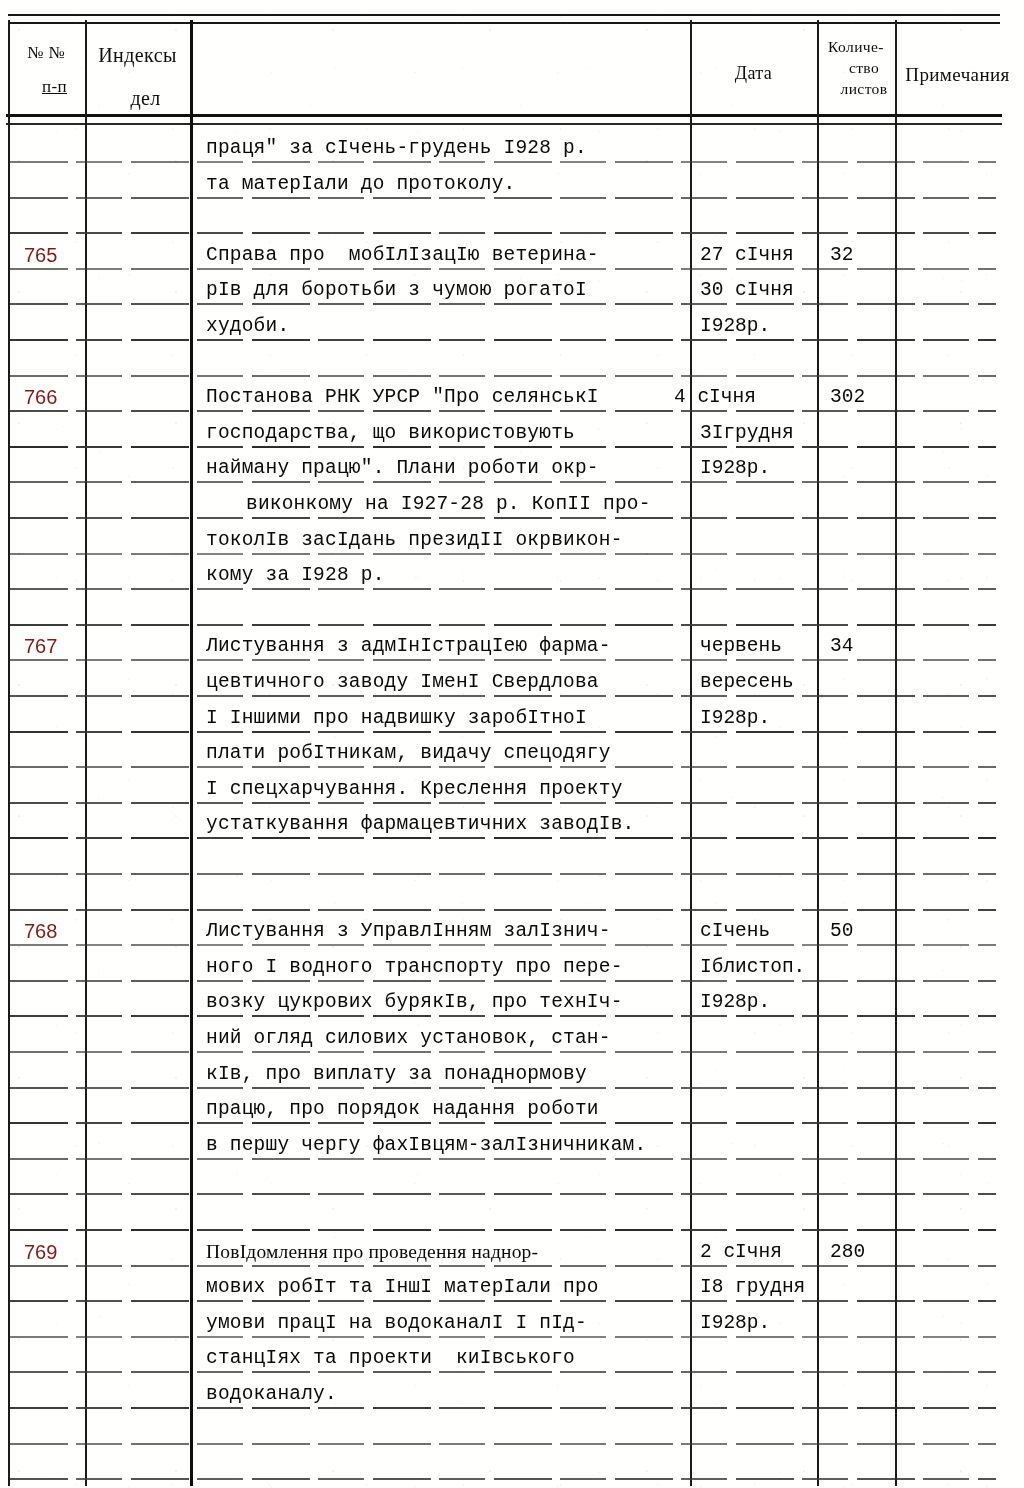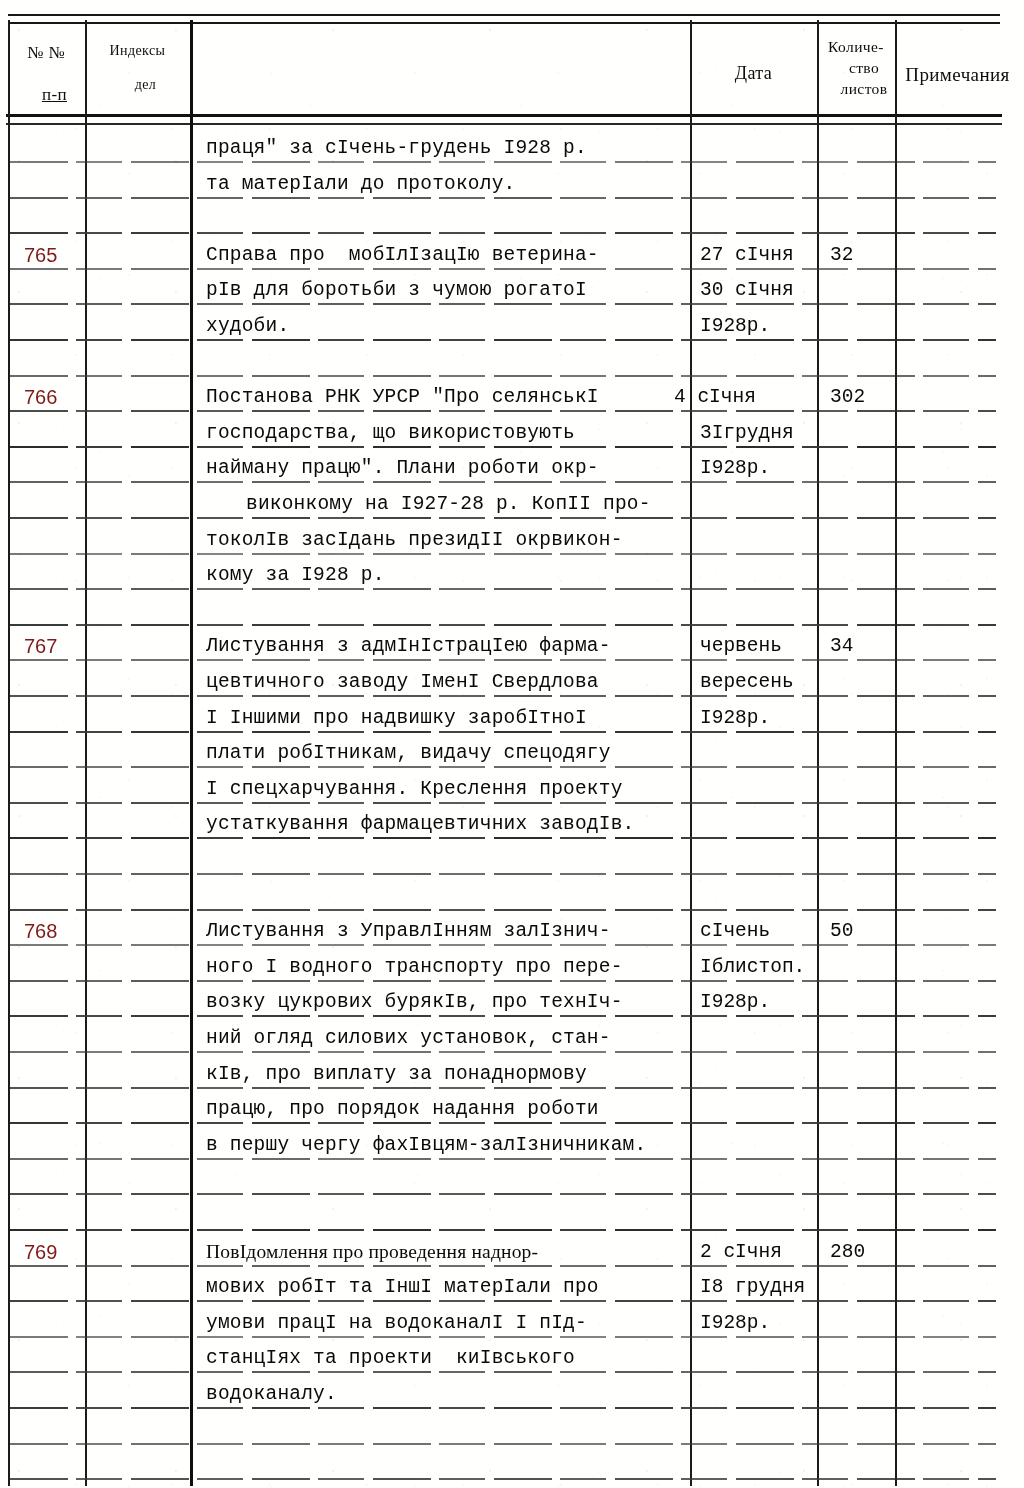--- a/index.html
+++ b/index.html
@@ -129,24 +129,24 @@
 
   <div class="vrule" style="left:8px;   top:20px; height:1466px;"></div>
   <div class="vrule" style="left:85px;  top:20px; height:1466px;"></div>
   <div class="vrule thick" style="left:190px; top:20px; height:1466px;"></div>
   <div class="vrule" style="left:690px; top:20px; height:1466px;"></div>
   <div class="vrule" style="left:817px; top:20px; height:1466px;"></div>
   <div class="vrule" style="left:895px; top:20px; height:1466px;"></div>
 
   <div class="hcell" style="left:8px; top:40px; width:77px; font-size:17px;">
     <span class="l1">№  №</span>
-    <span class="l2" style="margin-top:16px;text-decoration:underline;">п-п</span>
-  </div>
-
-  <div class="hcell" style="left:85px; top:40px; width:105px; font-size:14px;">
+    <span class="l2" style="margin-top:8px;text-decoration:underline;">п-п</span>
+  </div>
+
+  <div class="hcell" style="left:85px; top:40px; width:105px; font-size:20px;">
     <span class="l1">Индексы</span>
     <span class="l2" style="margin-top:12px;">дел</span>
   </div>
 
 
   <div class="hcell" style="left:690px; top:60px; width:127px; font-size:18px;">
     <span class="l1">Дата</span>
   </div>
 
   <div class="hcell" style="left:817px; top:37px; width:78px; font-size:15.5px; line-height:1.35;">

